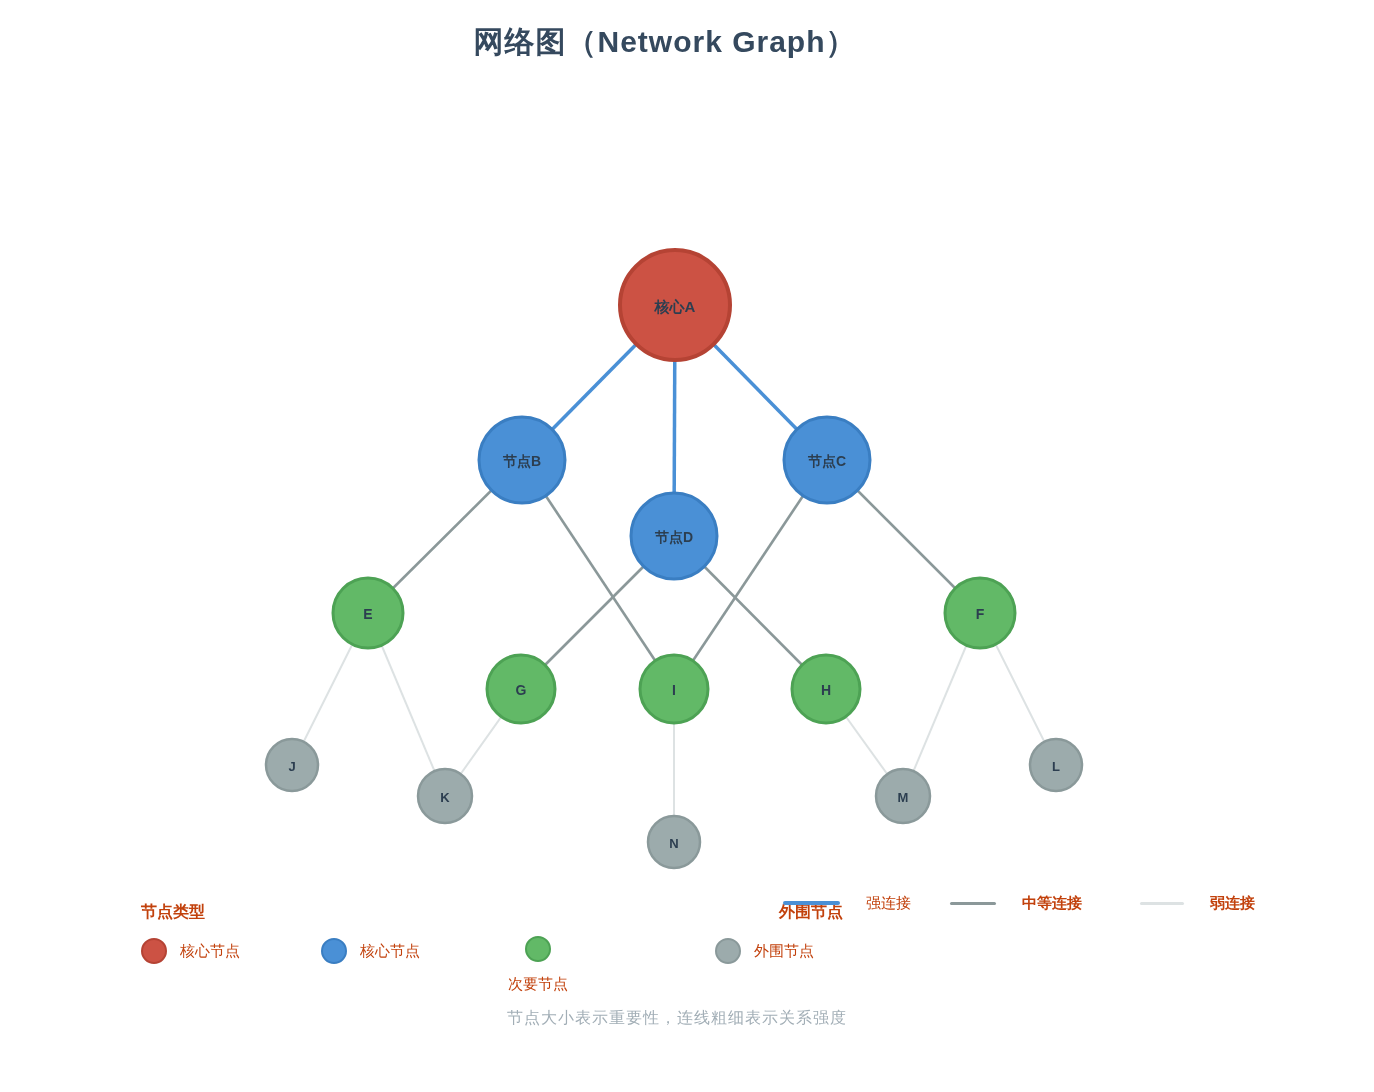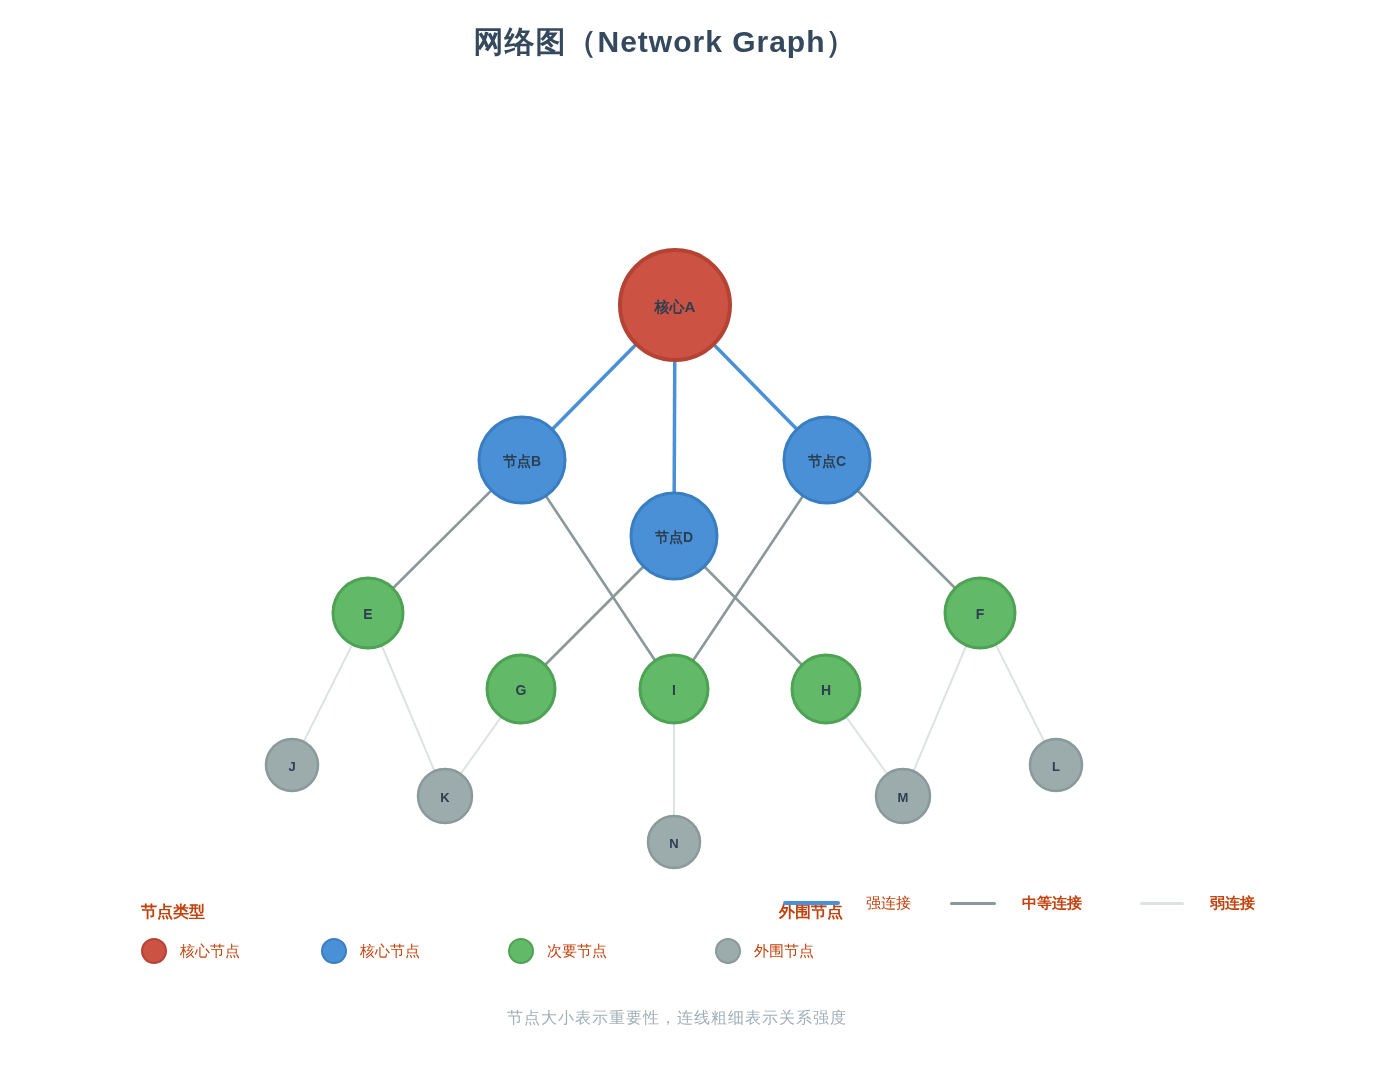--- a/index.html
+++ b/index.html
@@ -7,21 +7,21 @@
   .page{position:relative;width:1374px;height:1092px;background:#ffffff;overflow:hidden;border-radius:23px;}
   .chart-title{position:absolute;top:22px;left:0;right:0;text-align:center;
     font-size:30px;font-weight:bold;color:#35495e;transform:translateX(-22px);letter-spacing:1px;}
   .graph-svg{position:absolute;top:0;left:0;}
   .legend-header{position:absolute;top:902px;font-size:16px;font-weight:bold;color:#c2410c;}
   .lh-nodes{left:141px;}
   .lh-strength{left:779px;}
   .legend-item{position:absolute;top:936px;height:30px;display:flex;align-items:center;gap:13px;}
   .legend-circle{width:26px;height:26px;border-radius:50%;border:2px solid transparent;box-sizing:border-box;flex:0 0 auto;}
   .legend-label{font-size:15px;color:#c2410c;white-space:nowrap;}
-  .nl-0{left:141px;} .nl-1{left:321px;} .nl-2{left:508px;} .nl-3{left:715px;text-align:center;}
+  .nl-0{left:141px;} .nl-1{left:321px;} .nl-2{left:508px;flex-direction:column;} .nl-3{left:715px;text-align:center;}
   .strength-item{position:absolute;top:888px;height:30px;display:flex;align-items:center;gap:26px;}
   .sl-0{left:783px;} .sl-1{left:950px;font-weight:bold;} .sl-2{left:1140px;font-weight:bold;}
   .legend-line{display:inline-block;border-radius:2px;flex:0 0 auto;}
   .line-strong{width:57px;height:4px;}
   .line-medium{width:46px;height:3px;}
   .line-weak{width:44px;height:3px;}
   .footer-note{position:absolute;top:1008px;left:0;right:0;text-align:center;
     font-size:16px;color:#a2aeb6;transform:translateX(-10px);letter-spacing:1px;}
 </style>
 </head>

